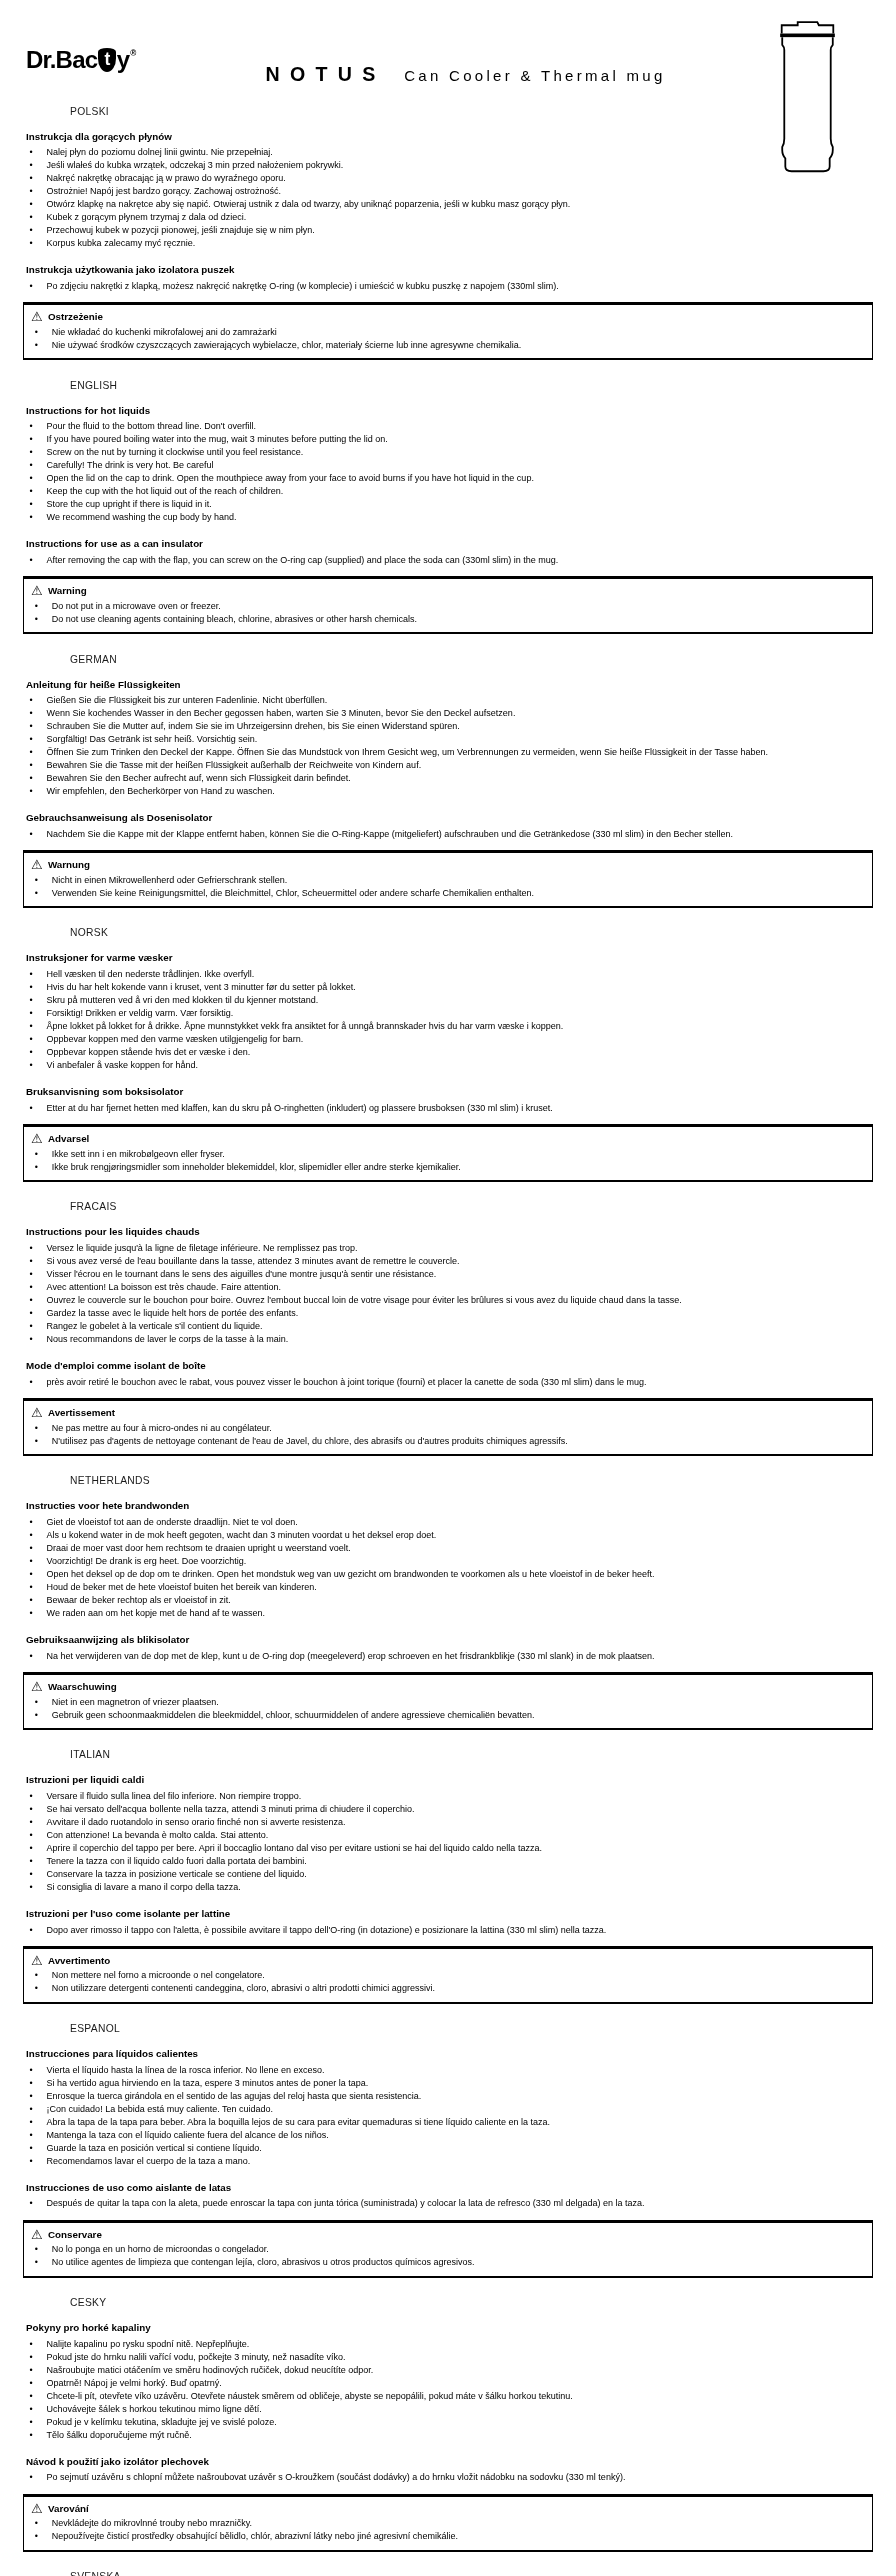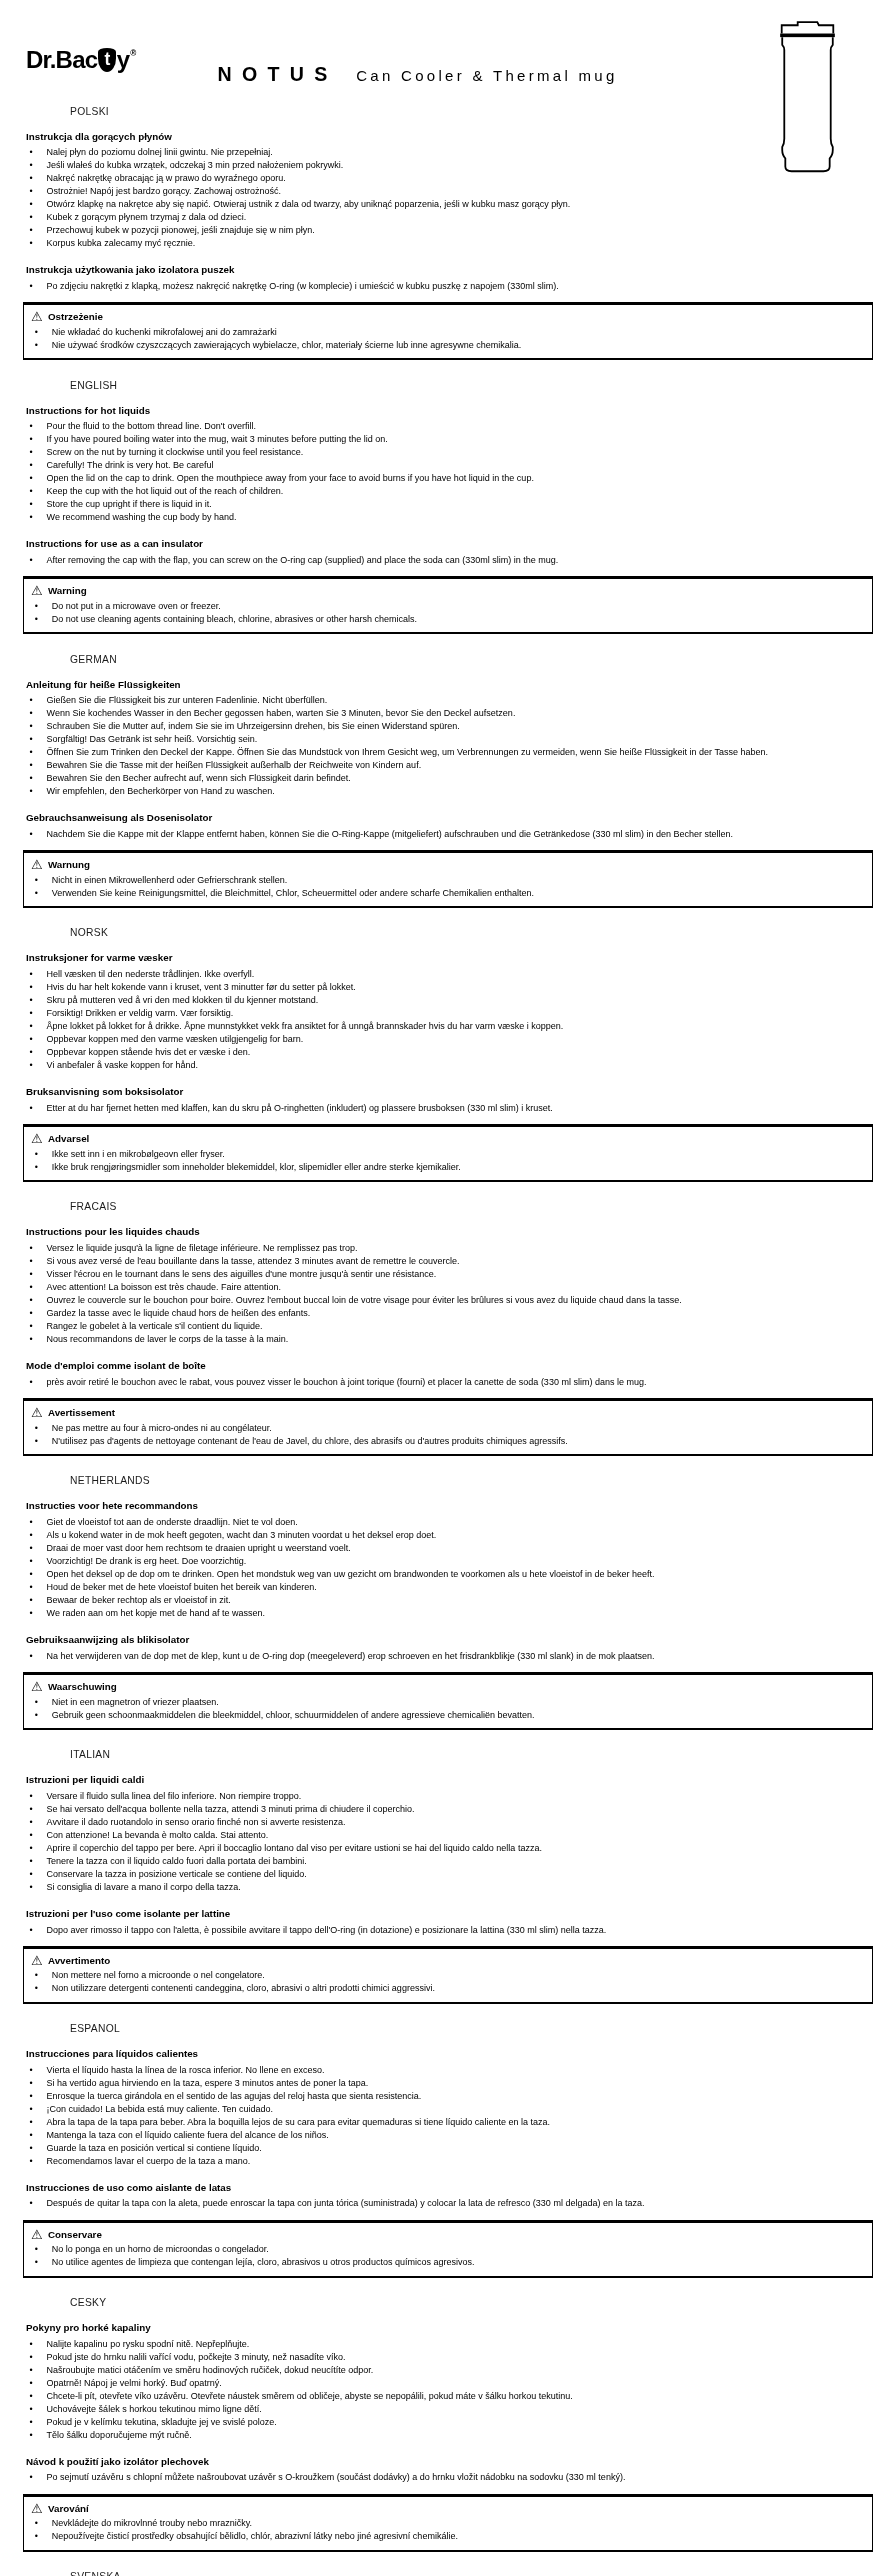--- a/index.html
+++ b/index.html
@@ -5,21 +5,21 @@
   html,body{margin:0;padding:0;}
   body{
     width:896px;height:2576px;overflow:hidden;
     background:#ffffff;color:#000;
     font-family:"Liberation Sans",sans-serif;
     position:relative;
   }
   .page{padding:33px 23px 0 26px;position:relative;}
 
   
-  .header-row{display:flex;align-items:center;}
+  .header-row{display:flex;align-items:center;gap:48px;}
   .brand{display:inline-flex;align-items:center;font-weight:bold;font-size:24px;letter-spacing:-0.8px;white-space:nowrap;}
   .brand .shield{
     display:inline-flex;align-items:center;justify-content:center;
     width:18.5px;height:24px;margin:0 0.5px;
     background:#000;color:#fff;font-size:17.5px;font-weight:bold;
     border-radius:50% 50% 50% 50% / 16% 16% 58% 58%;
   }
   .brand sup{font-size:8.2px;font-weight:bold;margin-left:1px;transform:translateY(-6.2px);display:inline-block;}
   .title-wrap{margin-left:82px;display:flex;align-items:baseline;gap:18.5px;white-space:nowrap;}
   .product-title{font-size:19.6px;font-weight:bold;letter-spacing:10.3px;margin-top:30px;}
@@ -187,21 +187,21 @@
 
   <section class="lang-section">
     <div class="lang-label">FRACAIS</div>
     <h3 class="block-title">Instructions pour les liquides chauds</h3>
     <ul class="bullets">
           <li>Versez le liquide jusqu'à la ligne de filetage inférieure. Ne remplissez pas trop.</li>
           <li>Si vous avez versé de l'eau bouillante dans la tasse, attendez 3 minutes avant de remettre le couvercle.</li>
           <li>Visser l'écrou en le tournant dans le sens des aiguilles d'une montre jusqu'à sentir une résistance.</li>
           <li>Avec attention! La boisson est très chaude. Faire attention.</li>
           <li>Ouvrez le couvercle sur le bouchon pour boire. Ouvrez l'embout buccal loin de votre visage pour éviter les brûlures si vous avez du liquide chaud dans la tasse.</li>
-          <li>Gardez la tasse avec le liquide chaud hors de heißen des enfants.</li>
+          <li>Gardez la tasse avec le liquide helt hors de portée des enfants.</li>
           <li>Rangez le gobelet à la verticale s'il contient du liquide.</li>
           <li>Nous recommandons de laver le corps de la tasse à la main.</li>
         </ul>
     <h3 class="block-title">Mode d'emploi comme isolant de boîte</h3>
     <ul class="bullets">
           <li>près avoir retiré le bouchon avec le rabat, vous pouvez visser le bouchon à joint torique (fourni) et placer la canette de soda (330 ml slim) dans le mug.</li>
         </ul>
     <div class="warning-box">
       <div class="warning-head">
         <span class="warning-icon">⚠</span>
@@ -209,21 +209,21 @@
       </div>
       <ul class="bullets">
             <li>Ne pas mettre au four à micro-ondes ni au congélateur.</li>
             <li>N'utilisez pas d'agents de nettoyage contenant de l'eau de Javel, du chlore, des abrasifs ou d'autres produits chimiques agressifs.</li>
           </ul>
     </div>
   </section>
 
   <section class="lang-section">
     <div class="lang-label">NETHERLANDS</div>
-    <h3 class="block-title">Instructies voor hete recommandons</h3>
+    <h3 class="block-title">Instructies voor hete brandwonden</h3>
     <ul class="bullets">
           <li>Giet de vloeistof tot aan de onderste draadlijn. Niet te vol doen.</li>
           <li>Als u kokend water in de mok heeft gegoten, wacht dan 3 minuten voordat u het deksel erop doet.</li>
           <li>Draai de moer vast door hem rechtsom te draaien upright u weerstand voelt.</li>
           <li>Voorzichtig! De drank is erg heet. Doe voorzichtig.</li>
           <li>Open het deksel op de dop om te drinken. Open het mondstuk weg van uw gezicht om brandwonden te voorkomen als u hete vloeistof in de beker heeft.</li>
           <li>Houd de beker met de hete vloeistof buiten het bereik van kinderen.</li>
           <li>Bewaar de beker rechtop als er vloeistof in zit.</li>
           <li>We raden aan om het kopje met de hand af te wassen.</li>
         </ul>

